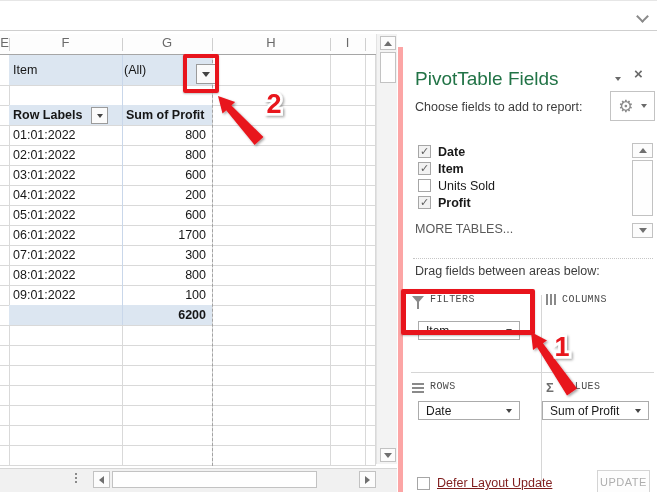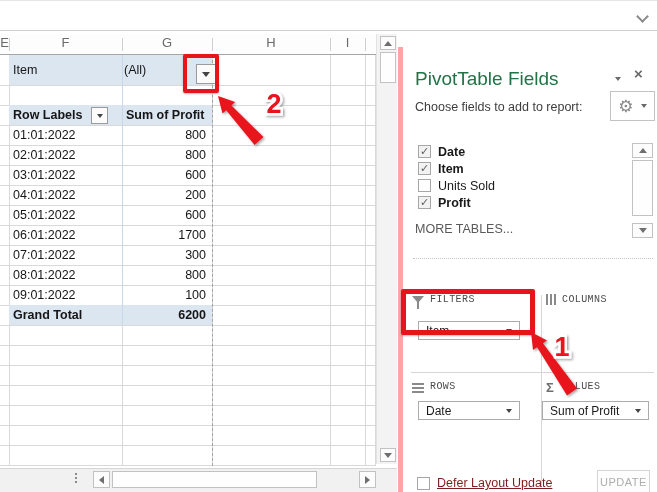--- a/index.html
+++ b/index.html
@@ -165,21 +165,20 @@
   <div class="abs prow" style="top:234px">
       <span class="pdate">08:01:2022</span>
       <span class="pval">800</span>
     </div>
   <div class="abs prow" style="top:254px">
       <span class="pdate">09:01:2022</span>
       <span class="pval">100</span>
     </div>
 
   <div class="abs fillblue" style="left:9px;top:274px;width:203px;height:20px;line-height:20px">
-    <span class="celltext bold" style="position:absolute;left:4px">Grand Total</span>
     <span class="celltext bold" style="position:absolute;right:6px">6200</span>
   </div>
 </div>
 
 <div class="abs vscroll-track">
   <div class="abs sb-btn" style="left:3px;top:2px;width:16px;height:14px">
       <div class="tri-up-g"></div>
     </div>
   <div class="abs sb-thumb" style="left:3px;top:18px;width:16px;height:31px"></div>
   <div class="abs sb-btn" style="left:3px;top:414px;width:16px;height:14px">
@@ -231,20 +230,21 @@
   <div class="abs sb-btn flds-scroll" style="top:96px;height:15px">
       <div class="tri-up-g"></div>
     </div>
   <div class="abs sb-thumb flds-scroll" style="top:113px;height:56px"></div>
   <div class="abs sb-btn flds-scroll" style="top:176px;height:15px">
       <div class="tri-dn-g"></div>
     </div>
 
   <div class="abs more-tables">MORE TABLES...</div>
   <div class="abs dotsep"></div>
+  <div class="abs drag-label">Drag fields between areas below:</div>
 
   <div class="abs q-vdiv"></div>
   <div class="abs q-hdiv"></div>
 
   <div class="abs funnel" style="left:9px;top:249px"></div>
   <span class="abs area-hdr" style="left:27px;top:247px">FILTERS</span>
   <div class="abs cols-ico" style="left:143px;top:247px"></div>
   <span class="abs area-hdr" style="left:159px;top:247px">COLUMNS</span>
   <div class="abs fld-dd" style="left:15px;top:274px;width:102px">
     <span>Item</span>

